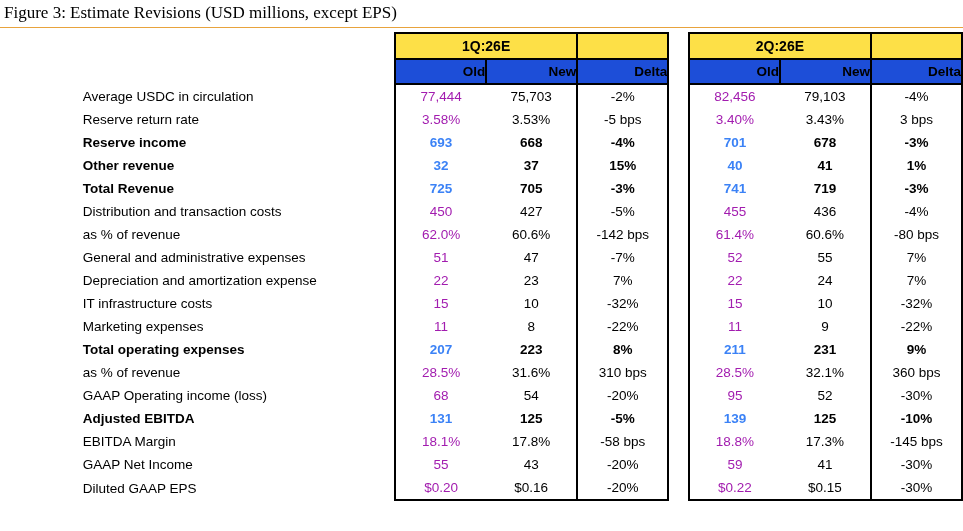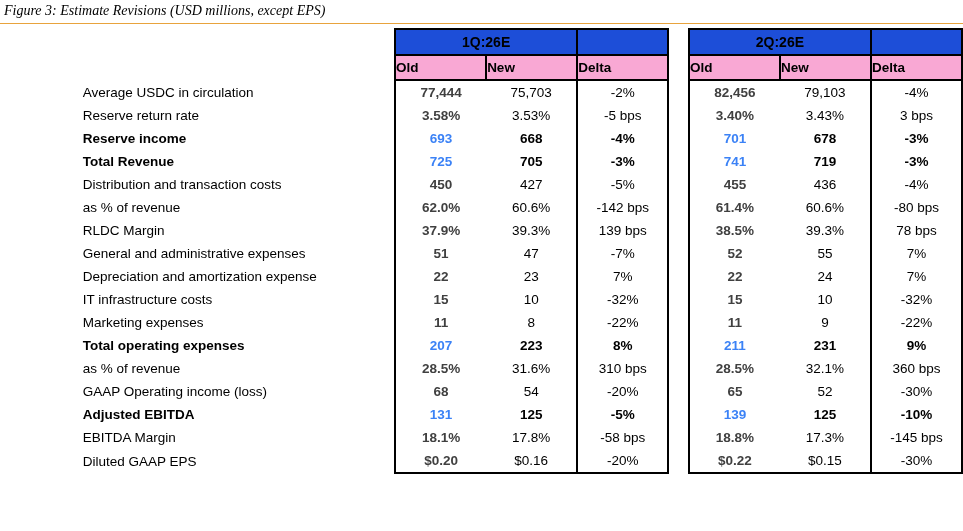--- a/index.html
+++ b/index.html
@@ -9,22 +9,21 @@
   }
   body {
     width: 963px;
     height: 531px;
     font-family: "Liberation Sans", sans-serif;
     color: #000000;
     overflow: hidden;
   }
   .figure-caption {
     font-family: "Liberation Serif", serif;
-    font-style: italic;
-    font-size: 14px;
+    font-size: 17px;
     padding: 3px 12px 4px 4px;
     border-bottom: 1px solid #e8a33d;
     margin-bottom: 4px;
     color: #000;
   }
   .table-wrap {
     padding-left: 2px;
   }
   table.est {
     border-collapse: collapse;
@@ -38,35 +37,35 @@
   }
   
   col.c-label { width: 78px; }
   col.c-name  { width: 302px; }
   col.c-old   { width: 88px; }
   col.c-new   { width: 88px; }
   col.c-delta { width: 88px; }
   col.c-gap   { width: 20px; }
 
   .hdr-period {
-    background: #1d4ed8;
+    background: #fde047;
     font-weight: bold;
     text-align: center;
     font-size: 14px;
     height: 24px;
     border: 2px solid #000;
   }
   .hdr-blank {
     background: #ffffff;
     border: none;
   }
   .hdr-sub {
-    background: #f9a8d4;
+    background: #1d4ed8;
     font-weight: bold;
-    text-align: left;
+    text-align: right;
     font-size: 13.5px;
     height: 23px;
     border: 2px solid #000;
   }
   .hdr-sub.delta {
     border-left: 2px solid #000;
   }
   .gapcell { background: #ffffff; border: none !important; }
 
   .rowcell {
@@ -82,21 +81,21 @@
   .namecell {
     text-align: left;
     height: 23px;
     white-space: nowrap;
     padding-left: 2px;
   }
   .indent-0 { padding-left: 2px; }
   .indent-1 { padding-left: 26px; }
   .indent-2 { padding-left: 42px; }
 
-  .old { color: #404040; font-weight: bold; }
+  .old { color: #a21caf; }
   .bold { font-weight: bold; }
   .blue-bold { color: #3b82f6; font-weight: bold; }
 
   tr.lastrow .rowcell { border-bottom: 2px solid #000; }
 </style>
 </head>
 <body>
 
 <div class="figure-caption">Figure 3: Estimate Revisions (USD millions, except EPS)</div>
 
@@ -164,20 +163,31 @@
           <td class="rowcell left-edge blue-bold">693</td>
           <td class="rowcell mid bold">668</td>
           <td class="rowcell right-edge bold">-4%</td>
           <td class="gapcell"></td>
           <td class="rowcell left-edge blue-bold">701</td>
           <td class="rowcell mid bold">678</td>
           <td class="rowcell right-edge bold">-3%</td>
         </tr>
         <tr>
           <td></td>
+          <td class="namecell indent-1 bold">Other revenue</td>
+          <td class="rowcell left-edge blue-bold">32</td>
+          <td class="rowcell mid bold">37</td>
+          <td class="rowcell right-edge bold">15%</td>
+          <td class="gapcell"></td>
+          <td class="rowcell left-edge blue-bold">40</td>
+          <td class="rowcell mid bold">41</td>
+          <td class="rowcell right-edge bold">1%</td>
+        </tr>
+        <tr>
+          <td></td>
           <td class="namecell indent-0 bold">Total Revenue</td>
           <td class="rowcell left-edge blue-bold">725</td>
           <td class="rowcell mid bold">705</td>
           <td class="rowcell right-edge bold">-3%</td>
           <td class="gapcell"></td>
           <td class="rowcell left-edge blue-bold">741</td>
           <td class="rowcell mid bold">719</td>
           <td class="rowcell right-edge bold">-3%</td>
         </tr>
         <tr>
@@ -197,31 +207,20 @@
           <td class="rowcell left-edge old">62.0%</td>
           <td class="rowcell mid">60.6%</td>
           <td class="rowcell right-edge">-142 bps</td>
           <td class="gapcell"></td>
           <td class="rowcell left-edge old">61.4%</td>
           <td class="rowcell mid">60.6%</td>
           <td class="rowcell right-edge">-80 bps</td>
         </tr>
         <tr>
           <td></td>
-          <td class="namecell indent-2">RLDC Margin</td>
-          <td class="rowcell left-edge old">37.9%</td>
-          <td class="rowcell mid">39.3%</td>
-          <td class="rowcell right-edge">139 bps</td>
-          <td class="gapcell"></td>
-          <td class="rowcell left-edge old">38.5%</td>
-          <td class="rowcell mid">39.3%</td>
-          <td class="rowcell right-edge">78 bps</td>
-        </tr>
-        <tr>
-          <td></td>
           <td class="namecell indent-1">General and administrative expenses</td>
           <td class="rowcell left-edge old">51</td>
           <td class="rowcell mid">47</td>
           <td class="rowcell right-edge">-7%</td>
           <td class="gapcell"></td>
           <td class="rowcell left-edge old">52</td>
           <td class="rowcell mid">55</td>
           <td class="rowcell right-edge">7%</td>
         </tr>
         <tr>
@@ -279,21 +278,21 @@
           <td class="rowcell mid">32.1%</td>
           <td class="rowcell right-edge">360 bps</td>
         </tr>
         <tr>
           <td></td>
           <td class="namecell indent-0">GAAP Operating income (loss)</td>
           <td class="rowcell left-edge old">68</td>
           <td class="rowcell mid">54</td>
           <td class="rowcell right-edge">-20%</td>
           <td class="gapcell"></td>
-          <td class="rowcell left-edge old">65</td>
+          <td class="rowcell left-edge old">95</td>
           <td class="rowcell mid">52</td>
           <td class="rowcell right-edge">-30%</td>
         </tr>
         <tr>
           <td></td>
           <td class="namecell indent-0 bold">Adjusted EBITDA</td>
           <td class="rowcell left-edge blue-bold">131</td>
           <td class="rowcell mid bold">125</td>
           <td class="rowcell right-edge bold">-5%</td>
           <td class="gapcell"></td>
@@ -305,20 +304,31 @@
           <td></td>
           <td class="namecell indent-1">EBITDA Margin</td>
           <td class="rowcell left-edge old">18.1%</td>
           <td class="rowcell mid">17.8%</td>
           <td class="rowcell right-edge">-58 bps</td>
           <td class="gapcell"></td>
           <td class="rowcell left-edge old">18.8%</td>
           <td class="rowcell mid">17.3%</td>
           <td class="rowcell right-edge">-145 bps</td>
         </tr>
+        <tr>
+          <td></td>
+          <td class="namecell indent-0">GAAP Net Income</td>
+          <td class="rowcell left-edge old">55</td>
+          <td class="rowcell mid">43</td>
+          <td class="rowcell right-edge">-20%</td>
+          <td class="gapcell"></td>
+          <td class="rowcell left-edge old">59</td>
+          <td class="rowcell mid">41</td>
+          <td class="rowcell right-edge">-30%</td>
+        </tr>
         <tr class="lastrow">
           <td></td>
           <td class="namecell indent-0">Diluted GAAP EPS</td>
           <td class="rowcell left-edge old">$0.20</td>
           <td class="rowcell mid">$0.16</td>
           <td class="rowcell right-edge">-20%</td>
           <td class="gapcell"></td>
           <td class="rowcell left-edge old">$0.22</td>
           <td class="rowcell mid">$0.15</td>
           <td class="rowcell right-edge">-30%</td>

